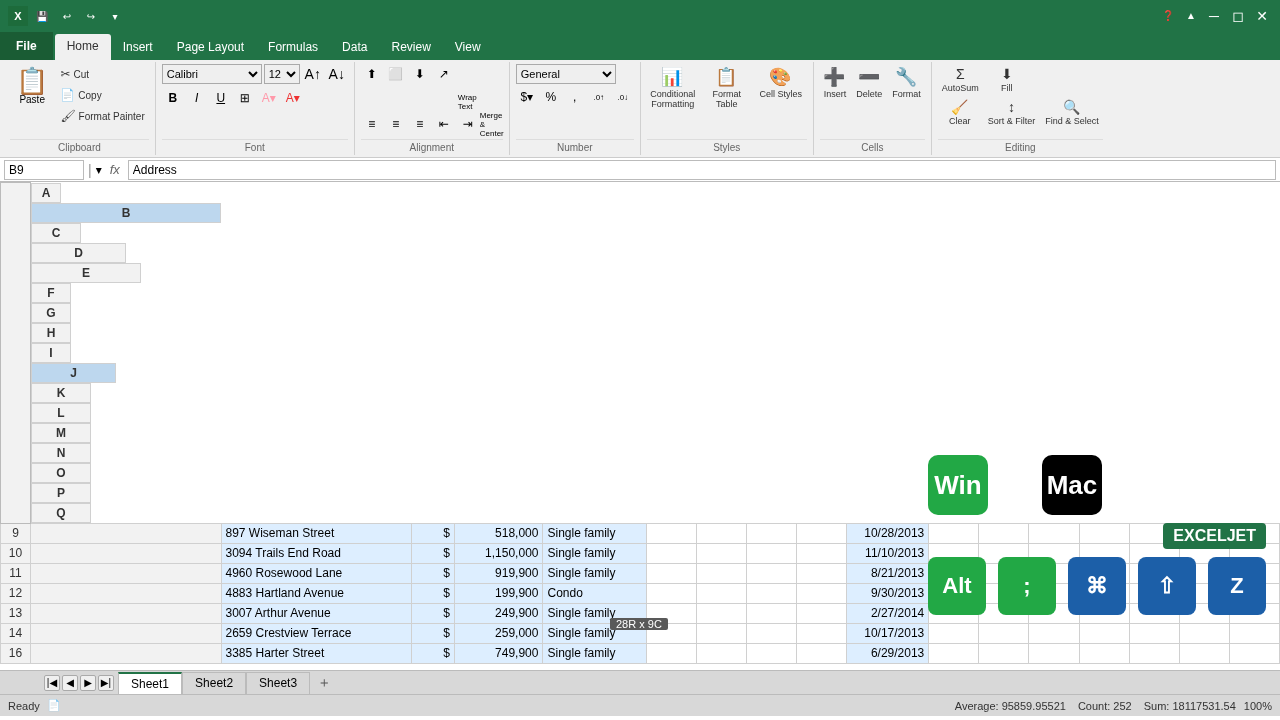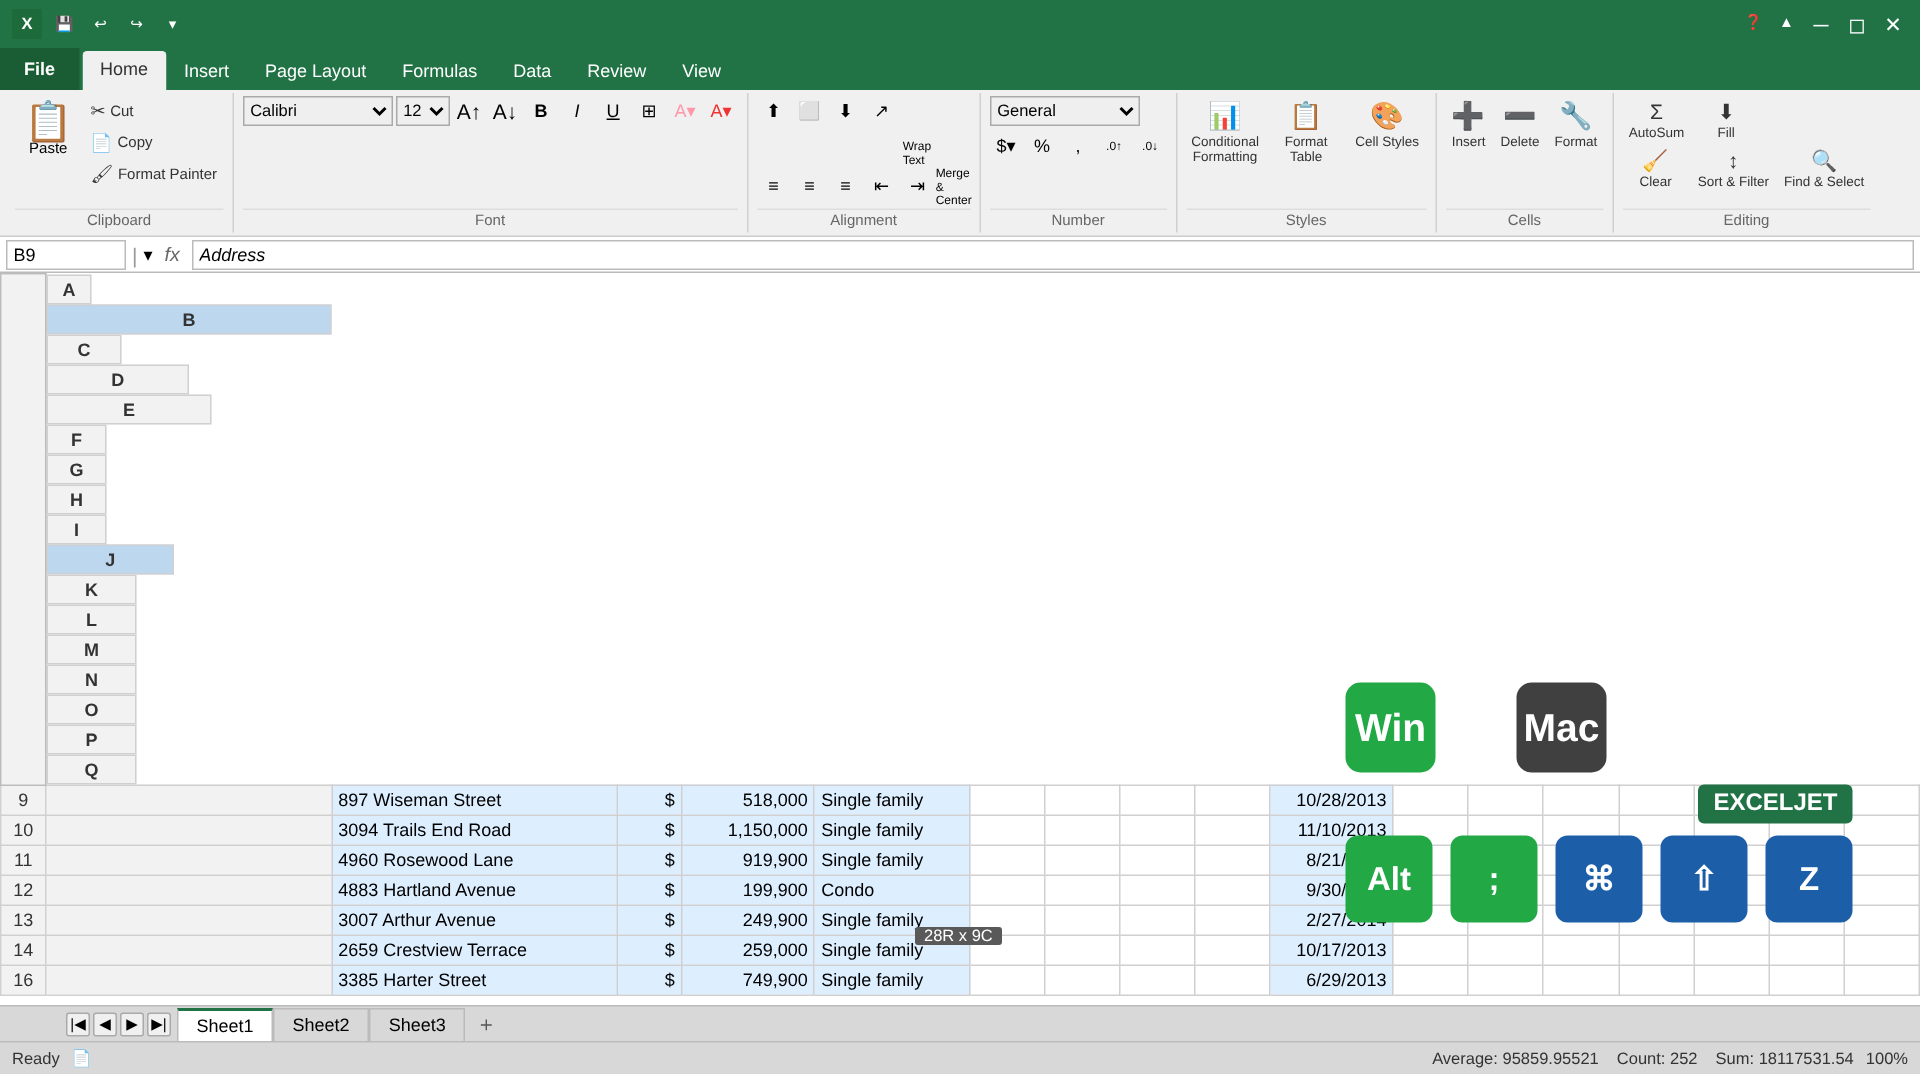--- a/index.html
+++ b/index.html
@@ -139,21 +139,21 @@
       background: white;
       border-bottom: 1px solid #bbb;
       display: flex;
       align-items: center;
       padding: 0 4px;
       gap: 4px;
     }
     .name-box { width: 80px; height: 20px; border: 1px solid #bbb; padding: 0 4px; font-size: 12px; }
     .formula-sep { color: #999; font-size: 14px; }
     .fx-label { font-size: 13px; color: #666; font-style: italic; padding: 0 4px; }
-    .formula-input { flex: 1; height: 20px; border: 1px solid #bbb; padding: 0 4px; font-size: 12px; font-style: italic; }
+    .formula-input { flex: 1; height: 20px; border: 1px solid #bbb; padding: 0 4px; font-size: 12px; }
     .col-header {
       height: 20px;
       border-right: 1px solid #bbb;
       display: flex;
       align-items: center;
       justify-content: center;
       font-size: 11px;
       color: #333;
       background: #f2f2f2;
       cursor: pointer;
@@ -247,35 +247,35 @@
       justify-content: space-between;
     }
     .status-left { display: flex; align-items: center; gap: 8px; }
     .status-right { display: flex; align-items: center; gap: 8px; text-align: center; }
     .status-stats { display: flex; gap: 12px; font-size: 11px; color: #333; }
 
     
     #keyboard-overlay {
       position: absolute;
       bottom: 55px;
-      right: 45px;
+      right: 14px;
       display: flex;
       flex-direction: column;
       gap: 8px;
     }
     .kb-row { display: flex; gap: 12px; align-items: center; }
     .kb-key {
       width: 60px; height: 60px;
       border-radius: 10px;
       display: flex; align-items: center; justify-content: center;
       font-size: 26px; font-weight: bold; color: white;
       cursor: pointer;
     }
     .kb-key.green { background: #22a845; }
-    .kb-key.blue { background: #404040; }
+    .kb-key.blue { background: #000000; }
     .kb-key.small-green { background: #22a845; font-size: 22px; width: 58px; height: 58px; border-radius: 8px; }
     .kb-key.dark-blue { background: #1c5fa8; font-size: 22px; width: 58px; height: 58px; border-radius: 8px; }
 
     
     .sel-tooltip {
       position: absolute;
       background: #595959;
       color: white;
       font-size: 11px;
       padding: 0 6px;
@@ -355,21 +355,21 @@
         <div class="ribbon-btn-small">
           <span class="icon-sm">🖌</span>
           <span>Format Painter</span>
         </div>
       </div>
     </div>
     <div class="ribbon-group-label">Clipboard</div>
   </div>
 
   <div class="ribbon-group" style="min-width:180px;">
-    <div class="ribbon-group-content" style="flex-direction:row;">
+    <div class="ribbon-group-content" style="flex-direction:column;">
       <div class="font-row">
         <select class="font-select">
           <option>Calibri</option>
         </select>
         <select class="size-select">
           <option>12</option>
         </select>
         <div class="format-btn" style="font-size:14px;">A↑</div>
         <div class="format-btn" style="font-size:14px;">A↓</div>
       </div>

